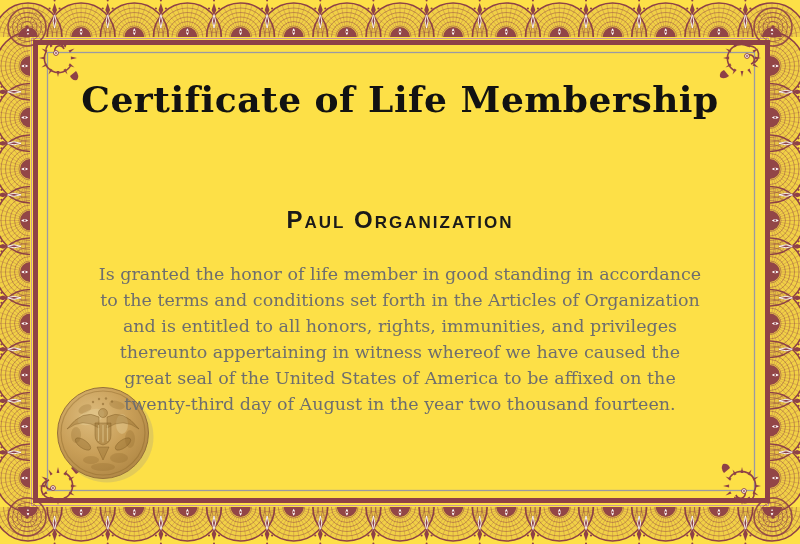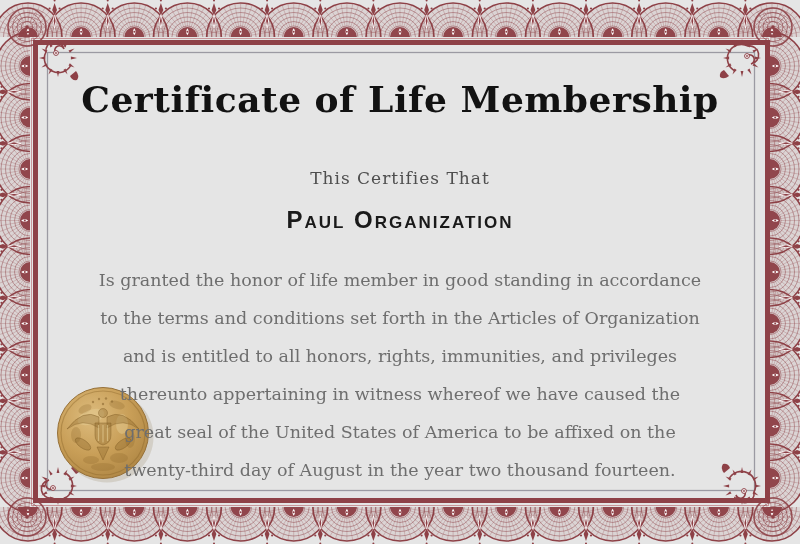--- a/index.html
+++ b/index.html
@@ -1,17 +1,17 @@
 <!DOCTYPE html>
 <html><head>
 <meta charset="utf-8">
 <style>
   html,body{margin:0;padding:0;background:#ffffff;}
   .page{
-    position:relative;width:800px;height:544px;background:#e5e5e5;
+    position:relative;width:800px;height:544px;background:#fde047;
     overflow:hidden;font-family:"DejaVu Serif",serif;
   }
   .border-svg{position:absolute;left:0;top:0;width:800px;height:544px;}
   .content{position:absolute;left:0;top:0;width:800px;height:544px;}
   .cert-title{
     position:absolute;top:78px;left:0;right:0;margin:0;text-align:center;
     font-family:"DejaVu Serif",serif;font-weight:700;font-size:36px;
     color:#121212;letter-spacing:0.5px;
   }
   .cert-subtitle{
@@ -20,21 +20,21 @@
     letter-spacing:1px;
   }
   .cert-name{
     position:absolute;top:206px;left:0;right:0;text-align:center;
     font-family:"Liberation Sans","DejaVu Sans",sans-serif;font-weight:700;
     font-size:24px;letter-spacing:2px;font-variant:small-caps;color:#1a1a1a;
   }
   .cert-body{
     position:absolute;top:261px;left:95px;width:610px;margin:0;
     text-align:center;font-family:"DejaVu Serif",serif;font-size:17.5px;
-    line-height:38px;color:#6e6e6e;
+    line-height:26px;color:#6e6e6e;
   }
 </style>
 </head>
 <body>
 
 <div class="page">
 
   <svg id="borderSvg" class="border-svg" viewBox="0 0 800 544" xmlns="http://www.w3.org/2000/svg">
     <defs>
       <radialGradient id="gSeal" cx="0.38" cy="0.32" r="0.85">
@@ -2046,17 +2046,16 @@
           <circle cx="-4" cy="-34" r="1.2"></circle>
         <circle cx="3" cy="-34.5" r="1.2"></circle>
           <circle cx="9" cy="-31.5" r="1.2"></circle>
         <circle cx="0" cy="-29" r="1.2"></circle>
       </g>
     </g>
   </svg>
 
   <div class="content">
     <h1 class="cert-title">Certificate of Life Membership</h1>
-    <div class="cert-subtitle">This Certifies That</div>
     <div class="cert-name">Paul Organization</div>
     <p class="cert-body">Is granted the honor of life member in good standing in accordance to the terms and conditions set forth in the Articles of Organization and is entitled to all honors, rights, immunities, and privileges thereunto appertaining in witness whereof we have caused the great seal of the United States of America to be affixed on the twenty-third day of August in the year two thousand fourteen.</p>
   </div>
 </div>
 
 </body></html>

